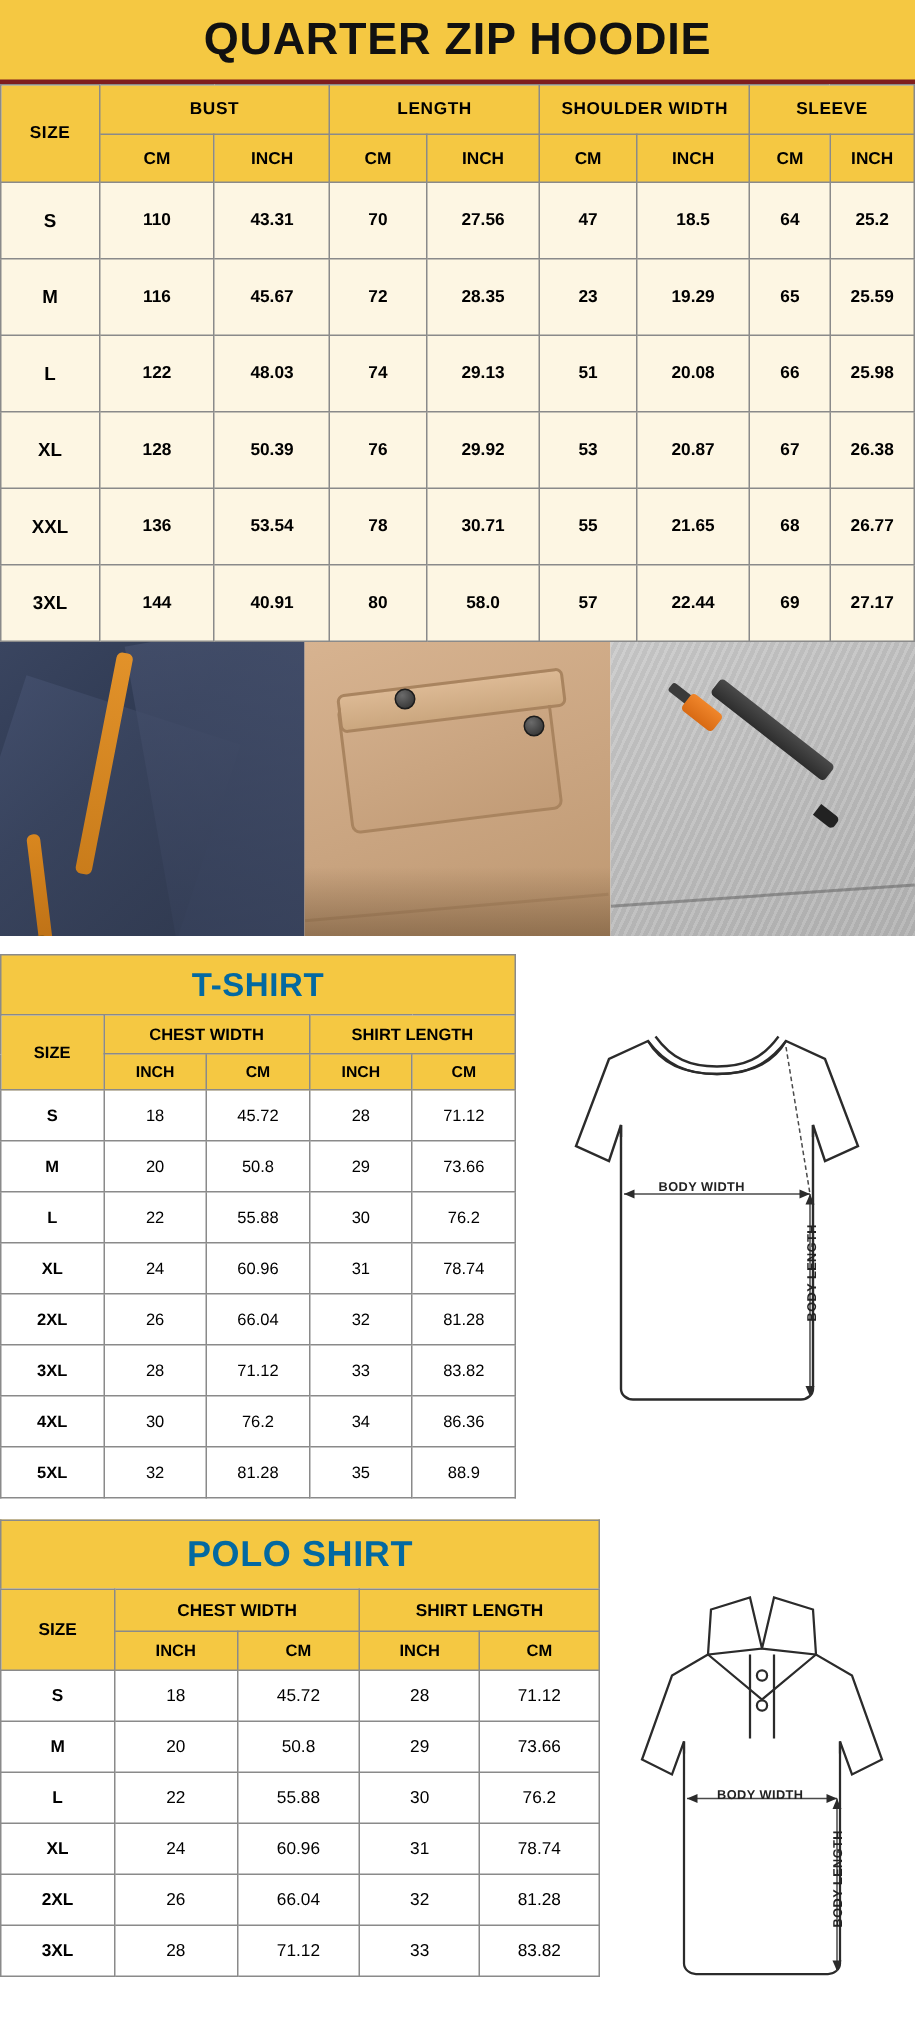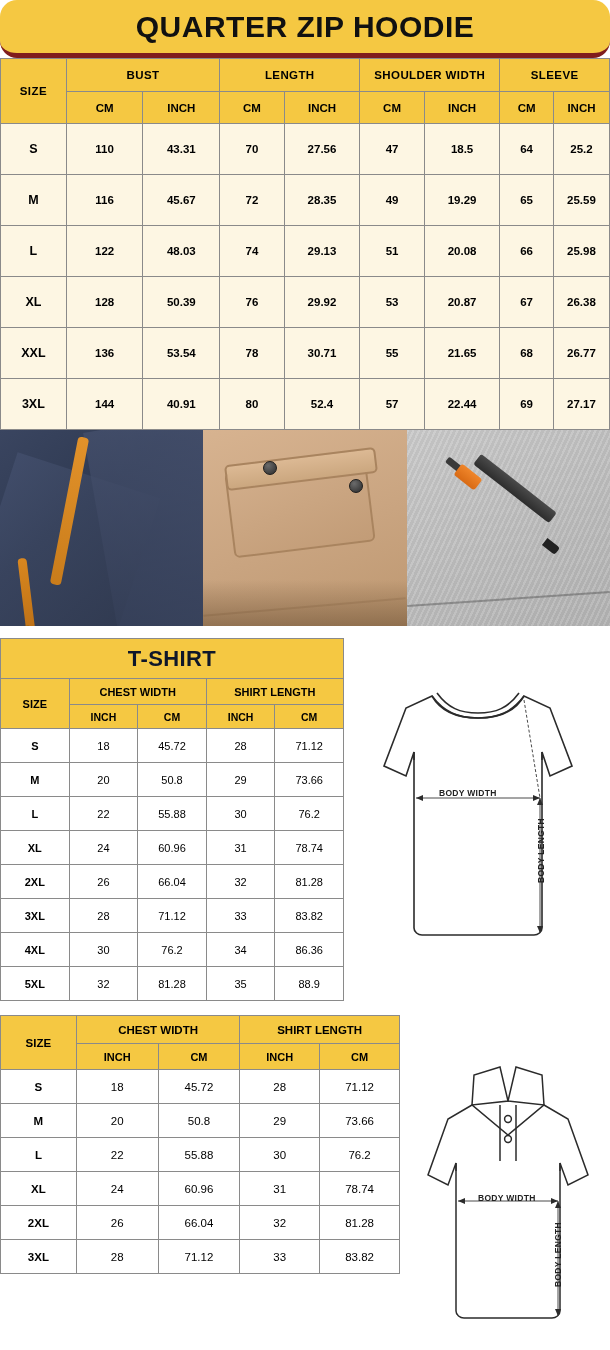--- a/index.html
+++ b/index.html
@@ -22,22 +22,21 @@
 
   
   .hoodie-title {
     background: #F5C842;
     text-align: center;
     font-size: 30px;
     font-weight: bold;
     letter-spacing: .5px;
     color: #111;
     padding: 10px 0 9px;
-    border-bottom: 5px solid #7f1d1d;
-    border-radius: 17px;
+    border-bottom: 3px solid #7f1d1d;
   }
   #hoodie-table { background: #FDF6E3; }
   #hoodie-table .hdr { background: #F5C842; font-size: 11.5px; height: 33px; letter-spacing: .4px; }
   #hoodie-table .unit { background: #F5C842; font-size: 11.5px; height: 32px; }
   #hoodie-table td.size-cell { font-size: 12.5px; }
   #hoodie-table td.val { font-size: 11.5px; font-weight: bold; }
   #hoodie-table tbody tr { height: 51px; }
 
   
   .material-title {
@@ -139,21 +138,21 @@
 
   
   .split { display: flex; width: 100%; }
   .split-left { width: 344px; }
   .split-right { flex: 1; position: relative; background: #ffffff; }
 
   .sub-title {
     background: #F5C842;
     text-align: center;
     font-weight: bold;
-    color: #0f172a;
+    color: #0369a1;
     letter-spacing: .4px;
     border: 1px solid #8a8a8a;
     border-bottom: none;
   }
   .sub-title.tshirt { font-size: 22px; padding: 7px 0 6px; }
   .sub-title.polo   { font-size: 24px; padding: 9px 0 8px; }
 
   .sz-table .hdr { background: #F5C842; font-size: 11px; height: 26px; }
   .sz-table .unit { background: #F5C842; font-size: 10.5px; height: 24px; }
   .sz-table td.size-cell { font-size: 11px; background: #fff; }
@@ -222,21 +221,21 @@
         <td class="val">18.5</td>
         <td class="val">64</td>
         <td class="val">25.2</td>
       </tr>
       <tr>
         <td class="size-cell">M</td>
         <td class="val">116</td>
         <td class="val">45.67</td>
         <td class="val">72</td>
         <td class="val">28.35</td>
-        <td class="val">49</td>
+        <td class="val">23</td>
         <td class="val">19.29</td>
         <td class="val">65</td>
         <td class="val">25.59</td>
       </tr>
       <tr>
         <td class="size-cell">L</td>
         <td class="val">122</td>
         <td class="val">48.03</td>
         <td class="val">74</td>
         <td class="val">29.13</td>
@@ -265,21 +264,21 @@
         <td class="val">55</td>
         <td class="val">21.65</td>
         <td class="val">68</td>
         <td class="val">26.77</td>
       </tr>
       <tr>
         <td class="size-cell">3XL</td>
         <td class="val">144</td>
         <td class="val">40.91</td>
         <td class="val">80</td>
-        <td class="val">52.4</td>
+        <td class="val">58.0</td>
         <td class="val">57</td>
         <td class="val">22.44</td>
         <td class="val">69</td>
         <td class="val">27.17</td>
       </tr>
     </tbody>
   </table>
 </div>
 
 <div>
@@ -431,20 +430,21 @@
       <div class="dlabel" style="left:95px; top:150px;">BODY WIDTH</div>
       <div class="dlabel vert" style="left:192px; top:245px;">BODY LENGTH</div>
     </div>
   </div>
 </div>
 
 <div class="gap-white" style="height:14px"></div>
 
 <div class="split">
   <div class="split-left" style="width:400px">
+    <div class="sub-title polo">POLO SHIRT</div>
     <table class="tbl sz-table" id="polo-table">
       <colgroup>
           <col style="width:19%">
           <col style="width:20.5%">
           <col style="width:20.5%">
           <col style="width:20%">
           <col style="width:20%">
         </colgroup>
       <thead>
         <tr>

